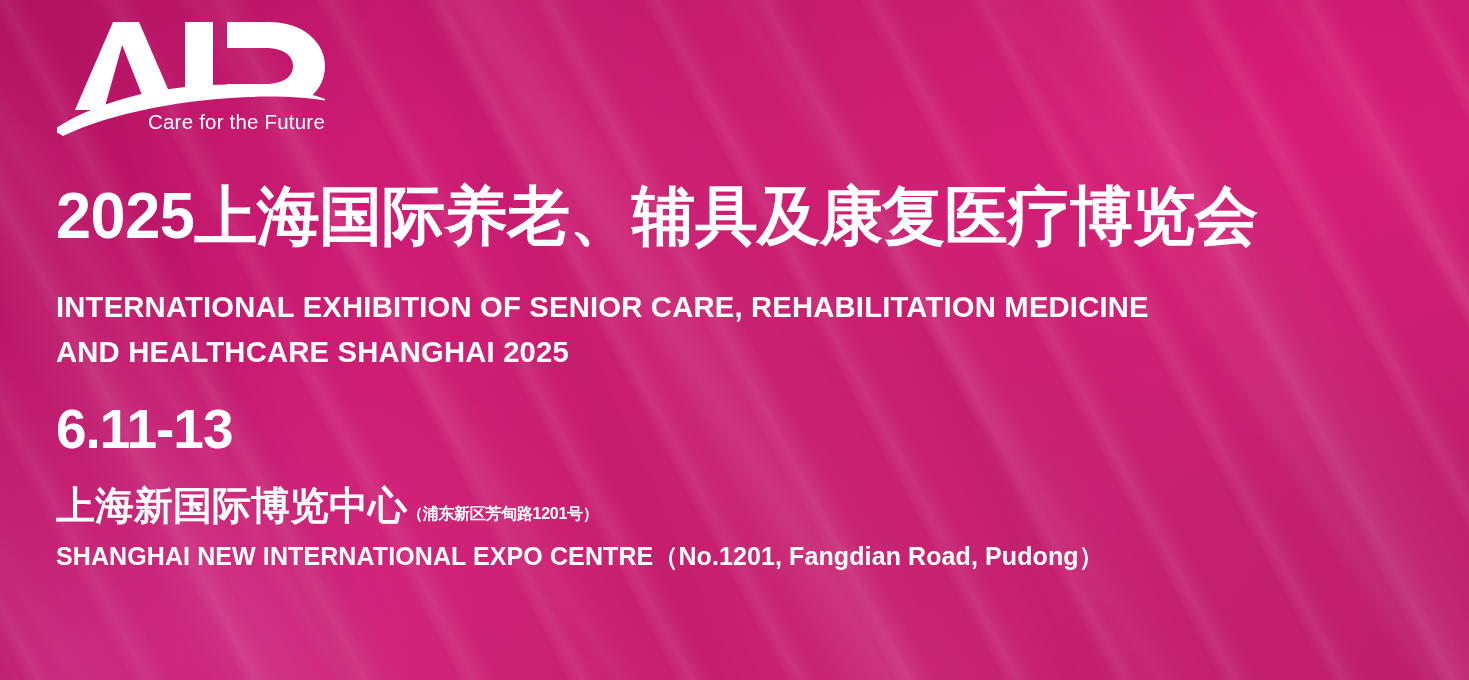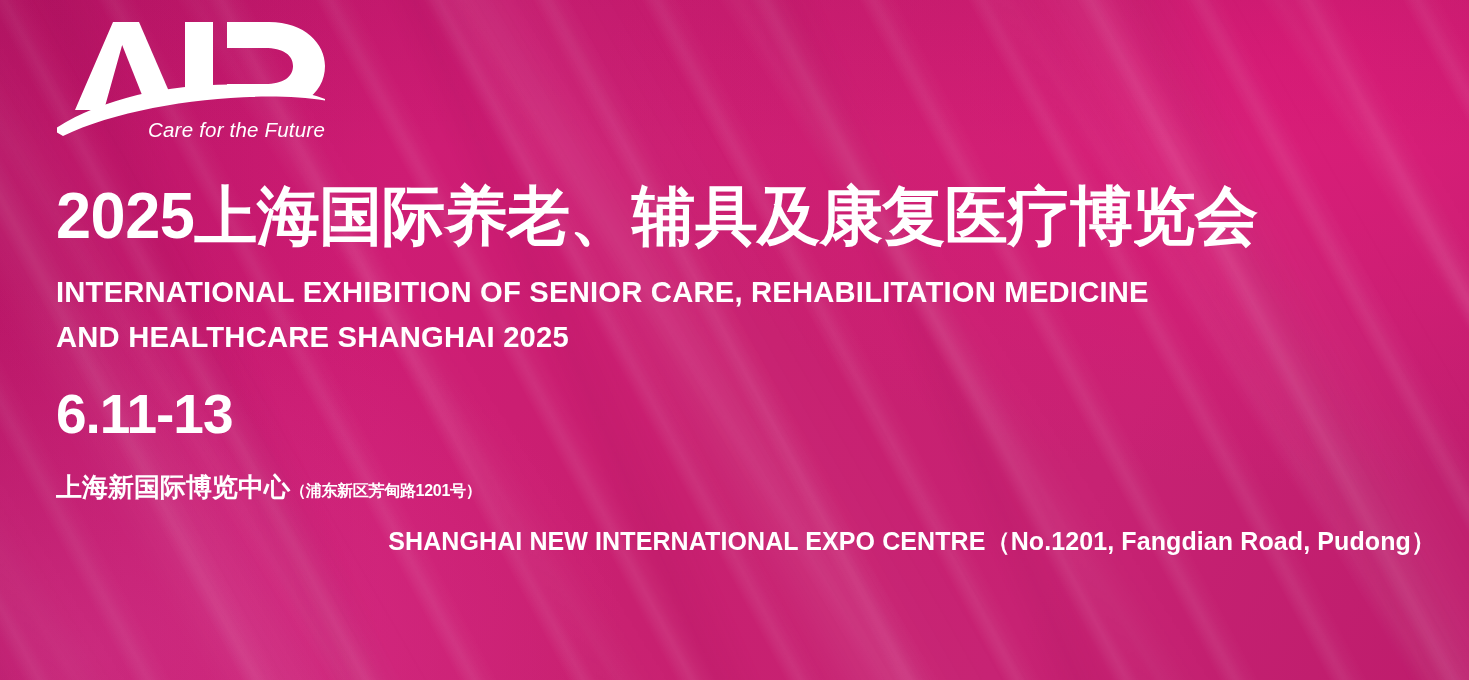--- a/index.html
+++ b/index.html
@@ -97,27 +97,25 @@
     width: 268px;
     height: 118px;
   }
   .aid-logo .aid-svg { display: block; width: 268px; height: 118px; }
   .aid-tagline {
     position: absolute;
     left: 36px;
     top: 92px;
     width: 232px;
     text-align: right;
-    font-style: italic;
     font-size: 20.5px;
     font-weight: 500;
     letter-spacing: 0.2px;
     color: #ffffff;
     white-space: nowrap;
-    margin-top: 8px;
   }
 
   .ufi-badge {
     position: relative;
     width: 114px;
     height: 114px;
     border-radius: 50%;
     background: #265A70;
     overflow: hidden;
   }
@@ -138,21 +136,21 @@
     font-size: 64px;
     line-height: 1.0;
     letter-spacing: -0.5px;
     white-space: nowrap;
     margin: 0;
     transform: scaleX(0.985);
     transform-origin: left center;
   }
 
   .title-en {
-    margin-top: 22px;
+    margin-top: 37px;
     color: #ffffff;
     font-weight: 700;
     font-size: 29.5px;
     line-height: 1.52;
     letter-spacing: 0.2px;
   }
   .title-en .en-line { white-space: nowrap; display: block; transform: scaleX(0.99); transform-origin: left center; }
 
   .dates {
     margin-top: 28px;
@@ -164,32 +162,31 @@
   }
 
   .venue-cn {
     margin-top: 28px;
     color: #ffffff;
     font-weight: 700;
     font-size: 31px;
     line-height: 1.18;
     white-space: nowrap;
   }
-  .venue-cn .venue-cn-main { font-size: 26px; }
+  .venue-cn .venue-cn-main { font-size: 39px; }
   .venue-cn .venue-cn-addr { font-size: 16px; letter-spacing: -0.3px; }
 
   .venue-en {
-    margin-top: 22px;
+    margin-top: 12px;
     color: #ffffff;
     font-weight: 700;
     font-size: 25px;
     line-height: 1.2;
     letter-spacing: 0.1px;
     white-space: nowrap;
-    text-align: right;
   }
 </style>
 </head>
 <body>
 
 <div class="banner">
 
   <div class="streaks"></div>
   <div class="streaks-soft"></div>
   <div class="vignette"></div>

